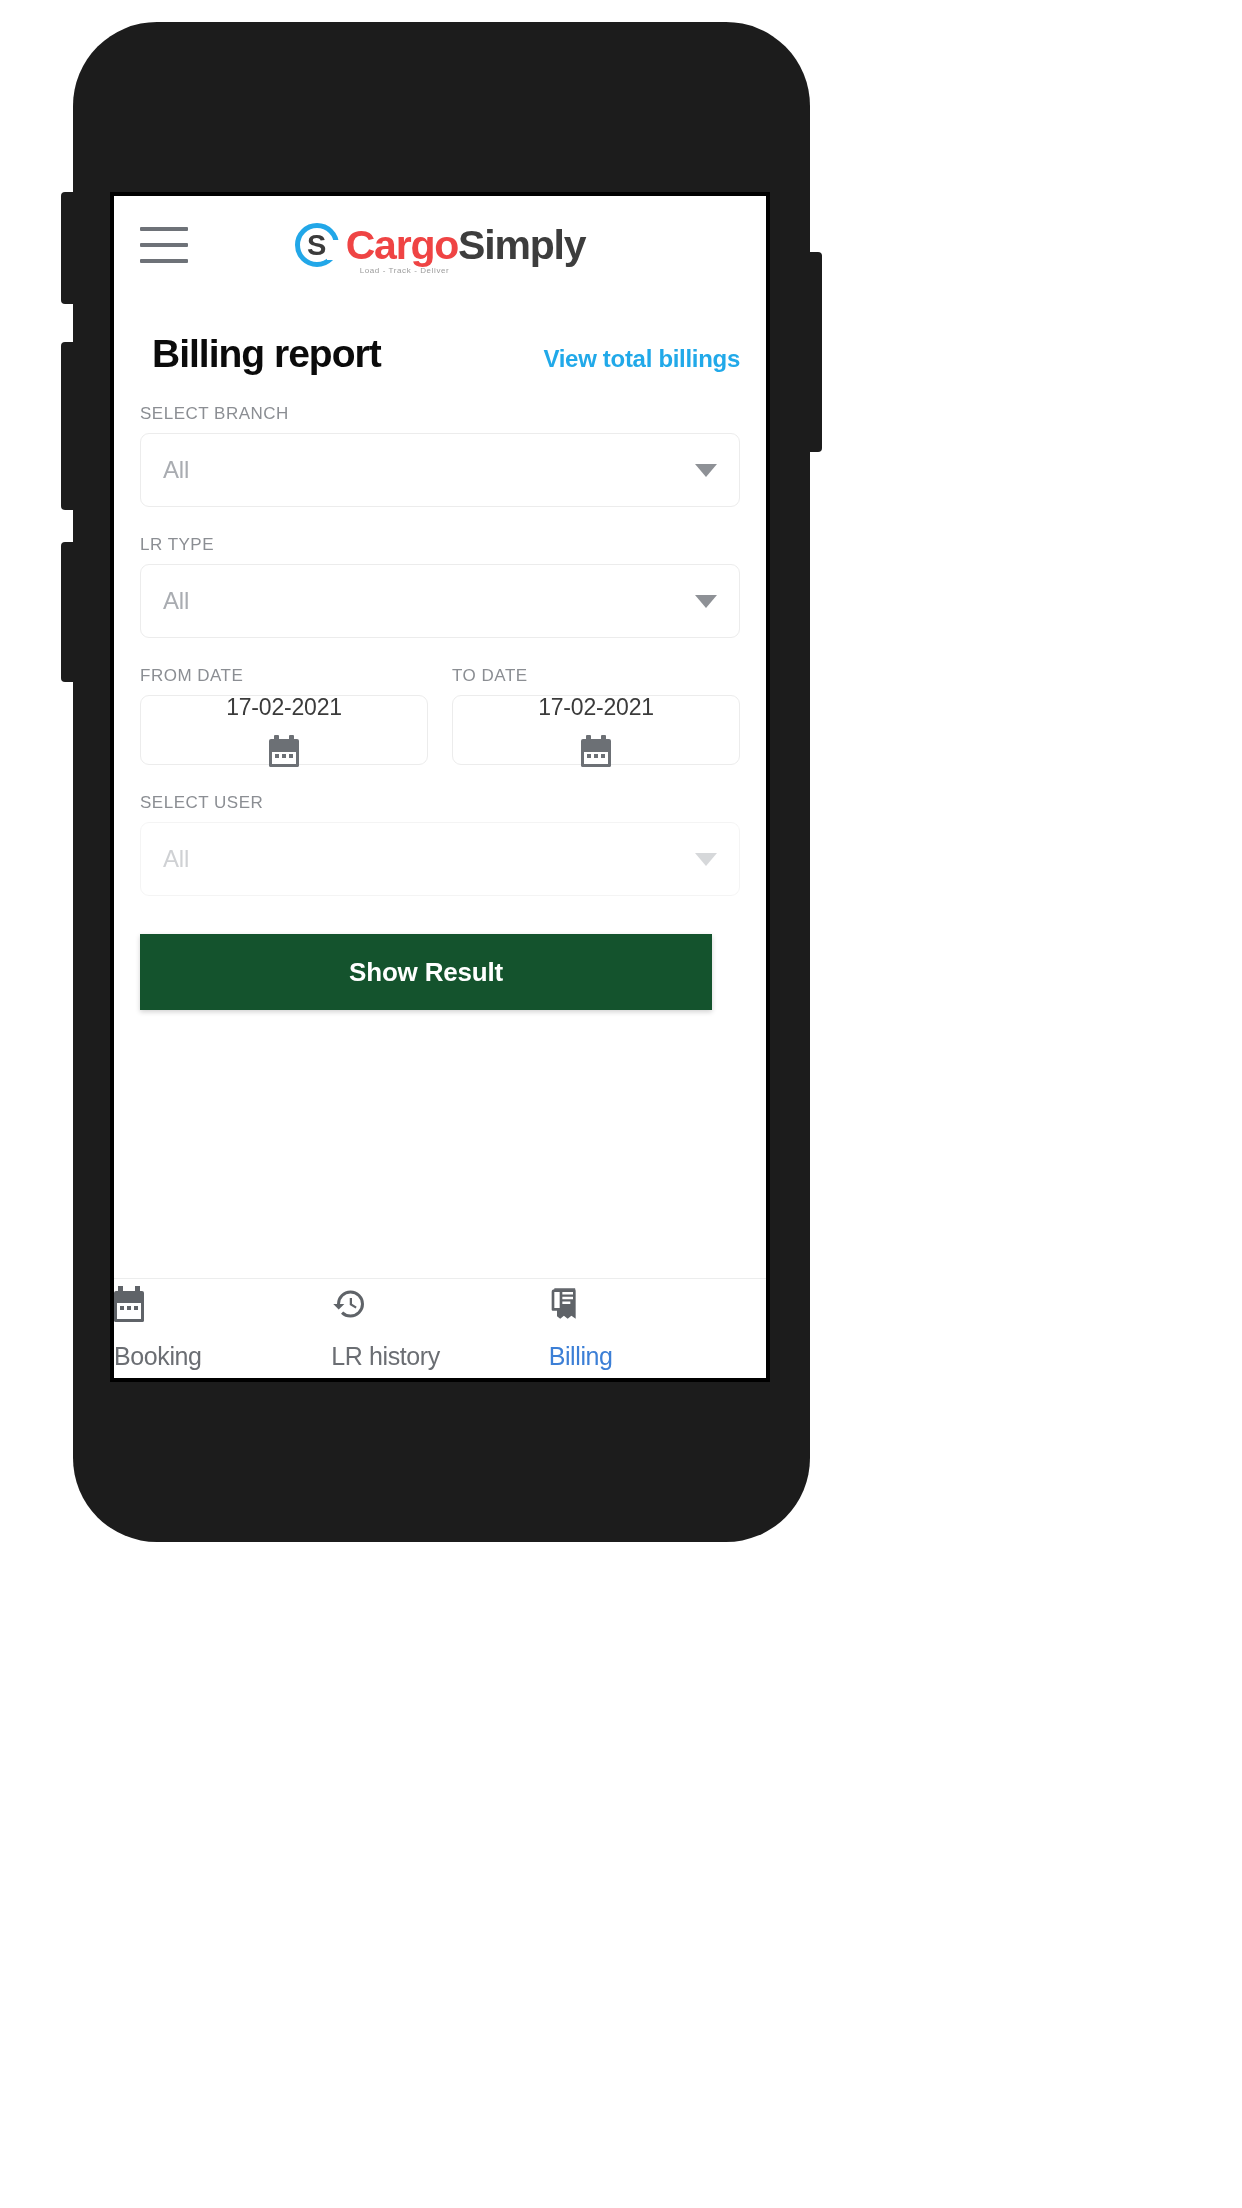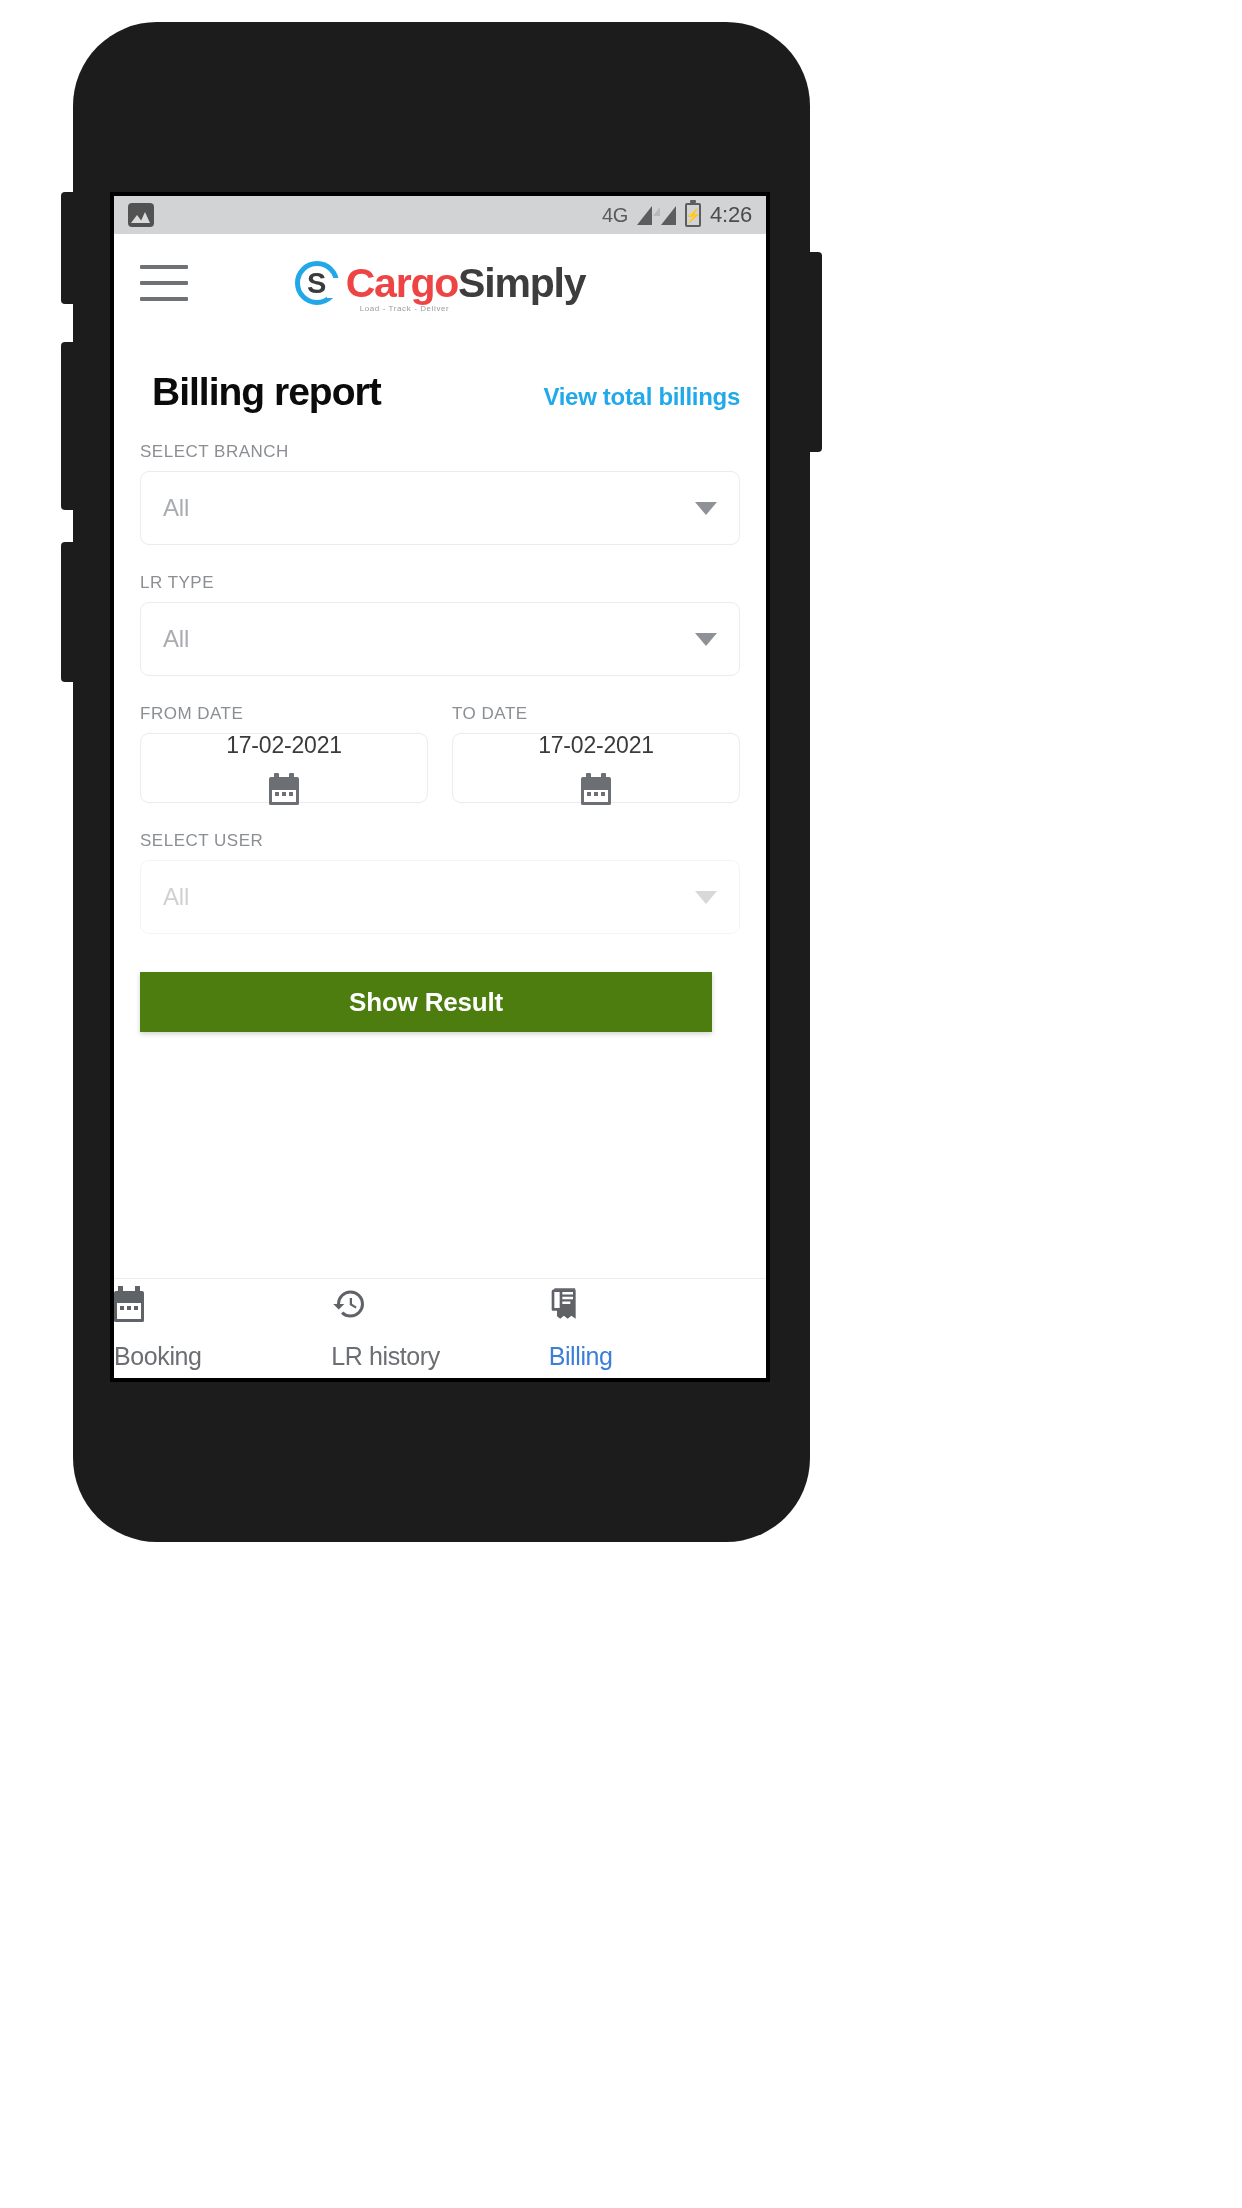--- a/index.html
+++ b/index.html
@@ -260,22 +260,22 @@
     position:absolute; top:19px; left:0; width:30px;
     display:flex; justify-content:center; gap:3px;
   }
   .cal-icon .cal-dots i {
     width:4px; height:4px; background:#6c7075; display:block;
   }
 
   #show-result-button {
     margin:38px auto 0;
     width:calc(100% - 28px);
-    height:60px;
-    background:#4d7c0f;
+    height:76px;
+    background:#14532d;
     border:none;
     color:#fff;
     font-size:26px; font-weight:bold;
     letter-spacing:-.2px;
     cursor:pointer;
     font-family:"Liberation Sans", sans-serif;
     box-shadow:0 2px 5px rgba(0,0,0,.18);
   }
 
   
@@ -334,32 +334,20 @@
 <div id="phone-frame">
 
   <div class="side-btn" id="vol-up"></div>
   <div class="side-btn" id="vol-down"></div>
   <div class="side-btn" id="mute-btn"></div>
   <div class="side-btn" id="power-btn"></div>
 
   <div id="screen">
     <div id="screen-inner">
 
-      <div id="status-bar">
-        <div id="gallery-icon"></div>
-        <div id="status-right">
-          <span id="net-type">4G</span>
-          <span class="sig-tri partial"></span>
-          <span class="sig-tri"></span>
-          <span id="battery-icon">
-              <span id="bolt">⚡</span>
-            </span>
-          <span id="clock">4:26</span>
-        </div>
-      </div>
 
       <div id="app-header">
         <div id="hamburger-button">
           <span></span>
             <span></span>
             <span></span>
         </div>
         <div id="logo">
           <div id="logo-mark">
             <span id="logo-mark-letter">S</span>

